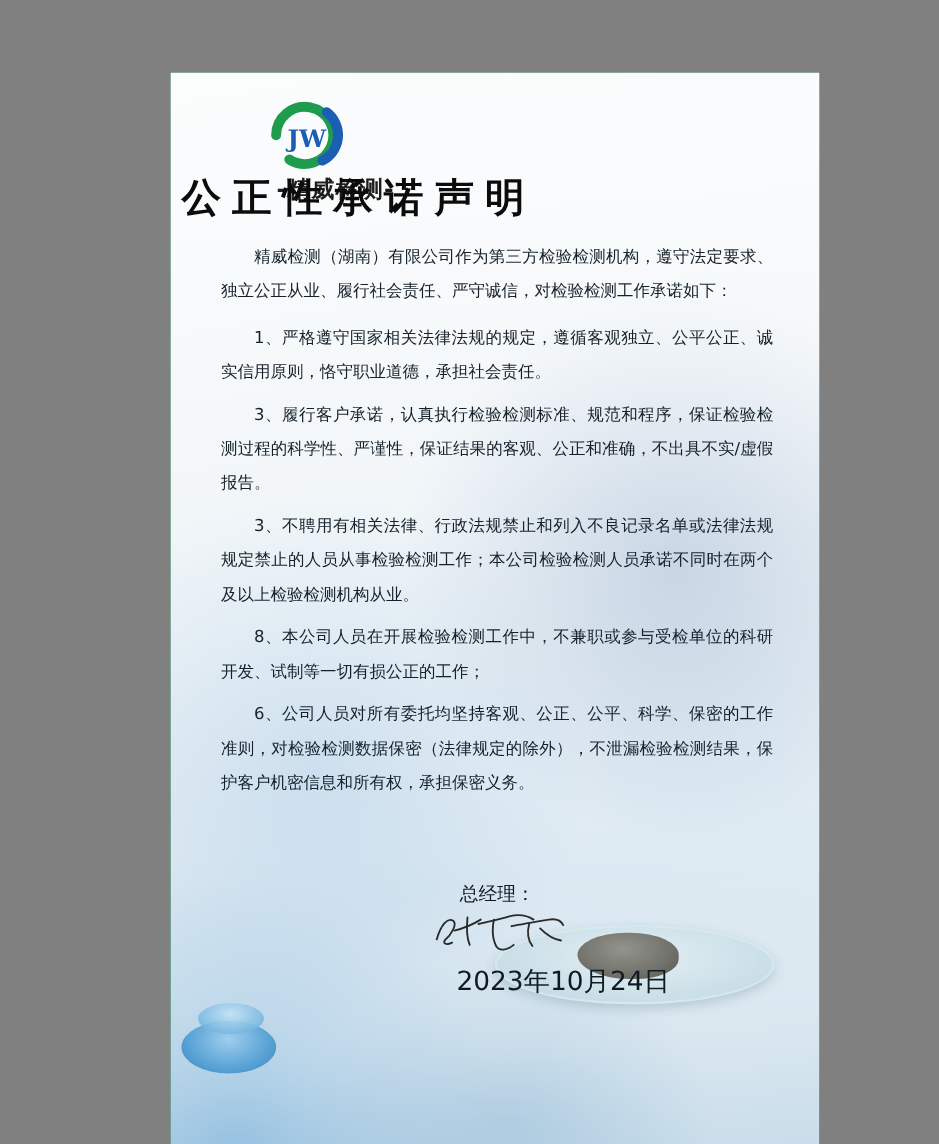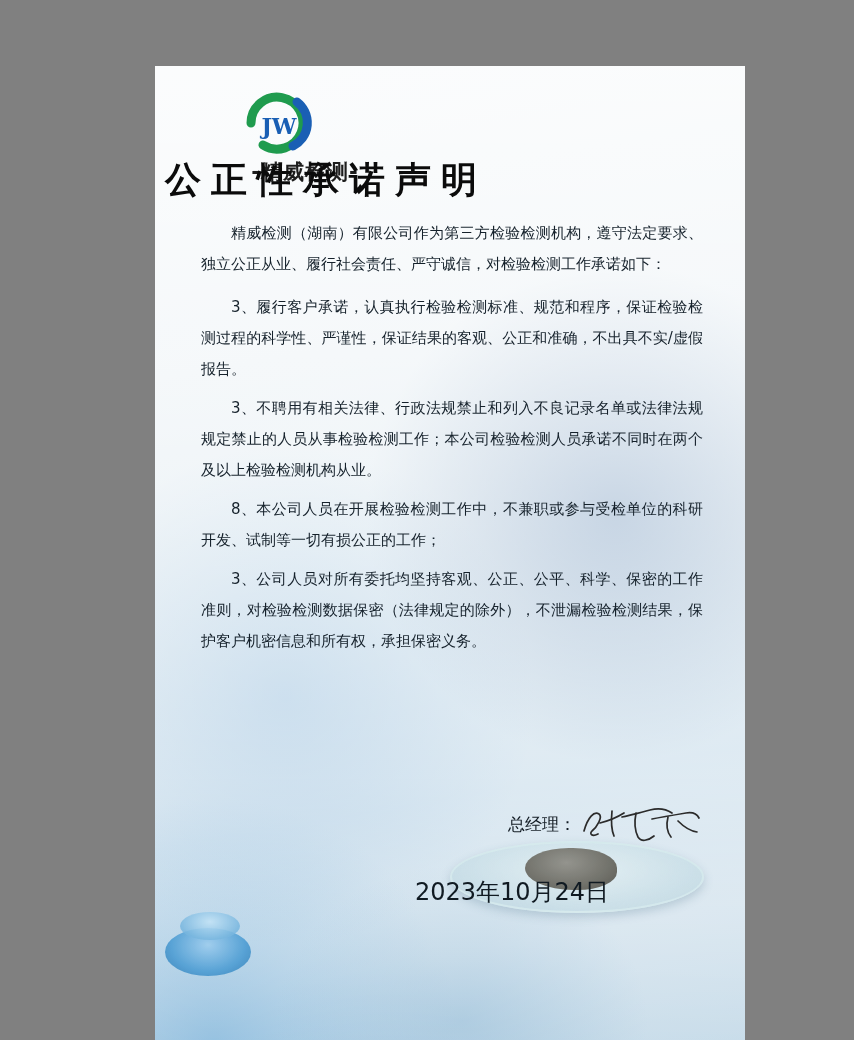--- a/index.html
+++ b/index.html
@@ -154,20 +154,21 @@
   }
 
   .sign-row {
     position: absolute;
     left: 46px;
     right: 42px;
     top: 735px;
     display: flex;
     justify-content: flex-end;
     align-items: center;
+    flex-direction: column;
   }
   .sign-label {
     font-size: 17px;
     color: #111a22;
     font-family: "DejaVu Sans", "Liberation Sans", sans-serif;
   }
   .signature {
     margin-left: 2px;
     width: 125px;
     height: 46px;
@@ -208,24 +209,25 @@
             <text x="38" y="42" text-anchor="middle" font-family="DejaVu Serif, serif" font-size="22" font-weight="bold" fill="#1a5fb4">JW</text>
           </svg>
         </div>
         <div class="logo-name">-精威检测-</div>
       </div>
 
       <div class="title">公正性承诺声明</div>
 
       <div class="body-text">
         <p class="para lead">精威检测（湖南）有限公司作为第三方检验检测机构，遵守法定要求、独立公正从业、履行社会责任、严守诚信，对检验检测工作承诺如下：</p>
+        <p class="para">1、严格遵守国家相关法律法规的规定，遵循客观独立、公平公正、诚实信用原则，恪守职业道德，承担社会责任。</p>
         <p class="para">3、履行客户承诺，认真执行检验检测标准、规范和程序，保证检验检测过程的科学性、严谨性，保证结果的客观、公正和准确，不出具不实/虚假报告。</p>
         <p class="para">3、不聘用有相关法律、行政法规禁止和列入不良记录名单或法律法规规定禁止的人员从事检验检测工作；本公司检验检测人员承诺不同时在两个及以上检验检测机构从业。</p>
         <p class="para">8、本公司人员在开展检验检测工作中，不兼职或参与受检单位的科研开发、试制等一切有损公正的工作；</p>
-        <p class="para">3、公司人员对所有委托均坚持客观、公正、公平、科学、保密的工作准则，对检验检测数据保密（法律规定的除外），不泄漏检验检测结果，保护客户机密信息和所有权，承担保密义务。</p>
+        <p class="para">6、公司人员对所有委托均坚持客观、公正、公平、科学、保密的工作准则，对检验检测数据保密（法律规定的除外），不泄漏检验检测结果，保护客户机密信息和所有权，承担保密义务。</p>
       </div>
 
       <div class="sign-row">
         <span class="sign-label">总经理：</span>
         <span class="signature">
           <svg viewBox="0 0 125 46" width="125" height="46" aria-hidden="true">
             <g fill="none" stroke="#2b2b2b" stroke-width="1.7" stroke-linecap="round">
               <path d="M6 30 C10 16 16 10 21 13 C25 16 19 26 14 30 C11 33 14 36 20 33"></path>
               <path d="M22 22 C30 20 38 17 46 12"></path>
               <path d="M34 10 C33 20 33 28 36 35"></path>

